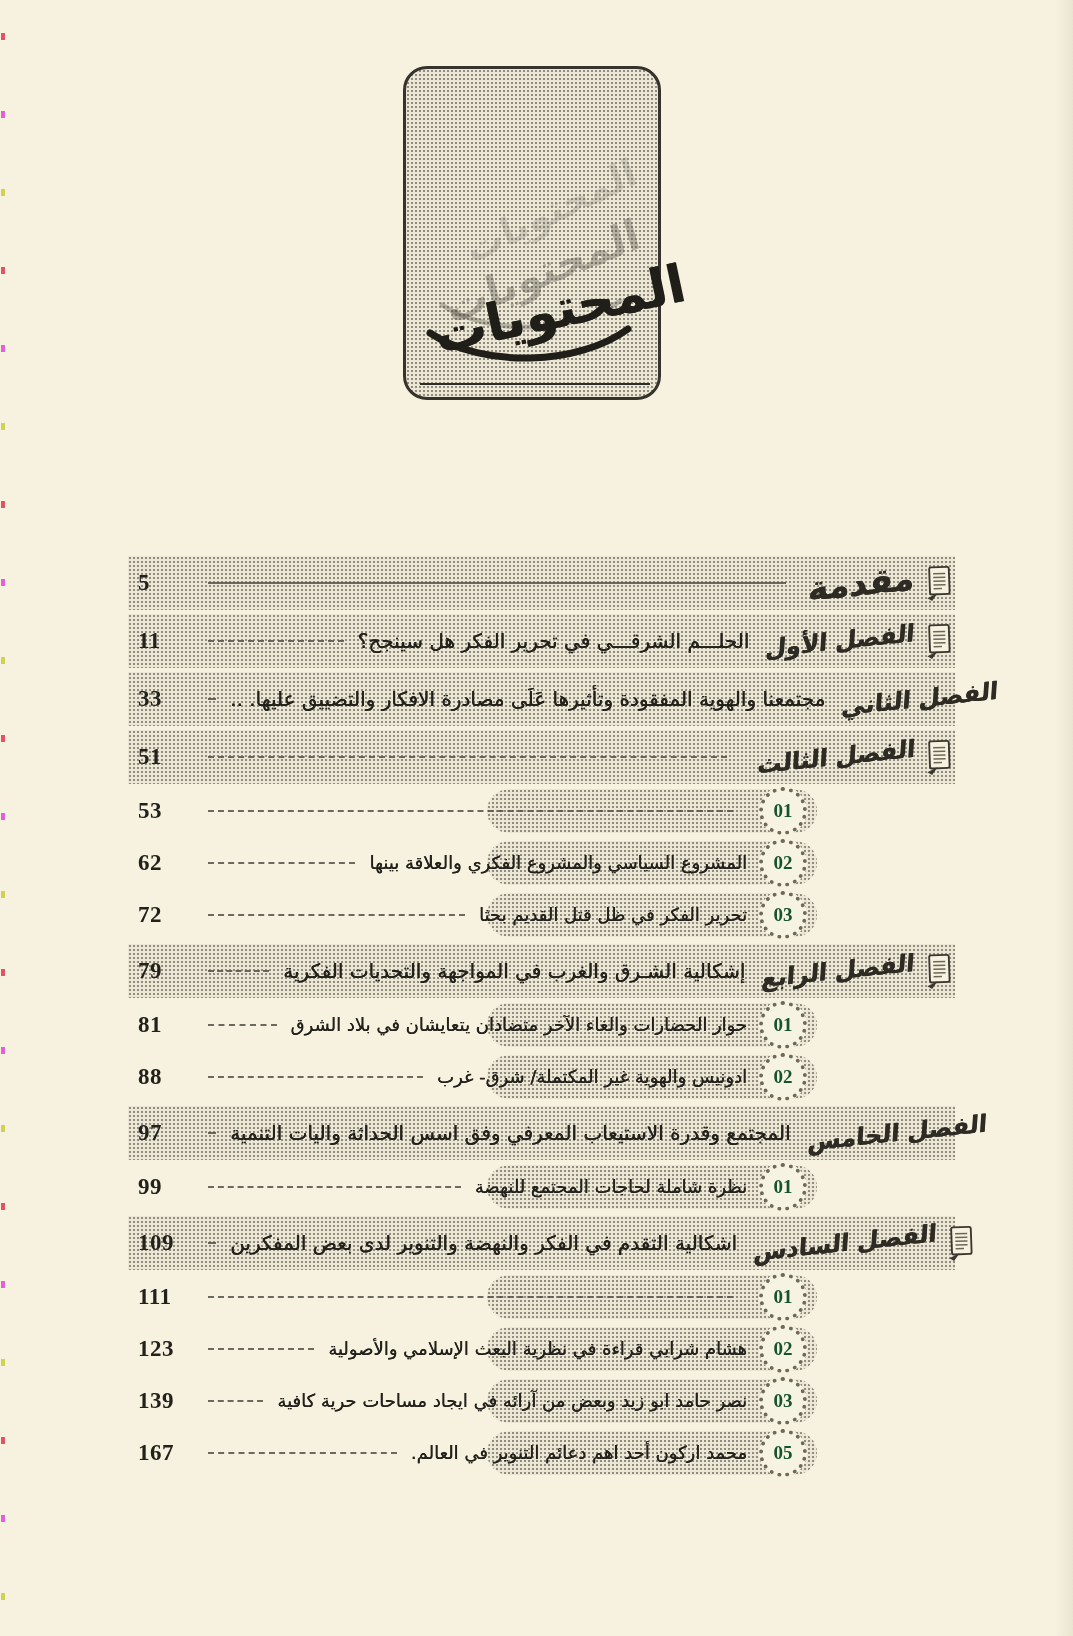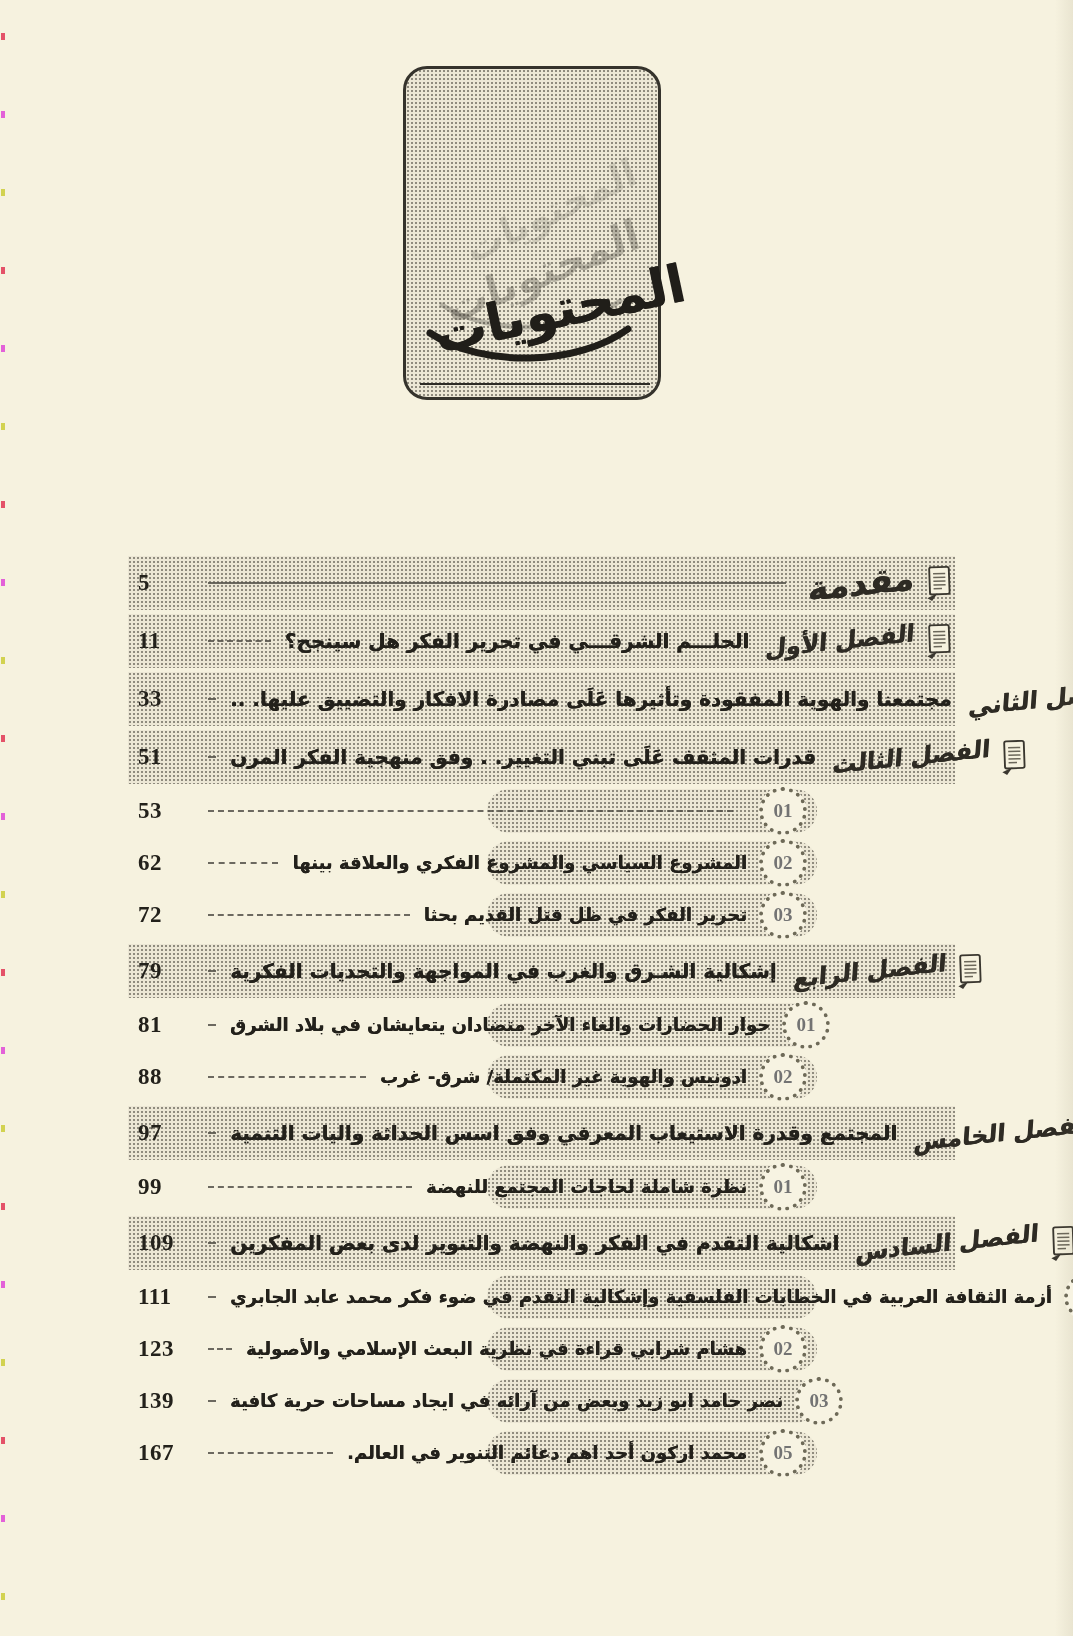--- a/index.html
+++ b/index.html
@@ -53,21 +53,21 @@
   
   .toc{position:absolute;left:128px;top:556px;width:827px;}
   .row{display:flex;align-items:center;box-sizing:border-box;}
   .pagenum{
     flex:0 0 56px;font-family:"Liberation Serif",serif;font-weight:bold;
     font-size:23px;color:#23211b;text-align:left;padding-left:6px;
     letter-spacing:.5px;
   }
   .leader{flex:1 1 auto;min-width:8px;height:0;border-top:2px dashed #55524a;margin:0 14px;opacity:.85;}
   .entry-title{
-    direction:rtl;text-align:left;font-weight:bold;font-size:19px;
+    direction:rtl;text-align:left;font-weight:normal;font-size:19px;
     color:#23211b;line-height:1.15;white-space:nowrap;
   }
 
   
   .chapter-row{height:54px;margin-bottom:4px;padding:0 4px;position:relative;}
   .chapter-row .entry-title{font-size:20px;text-shadow:0.4px 0 #23211b;}
   .chapter-label{
     flex:0 0 auto;direction:rtl;font-weight:bold;font-size:24px;color:#2e2b24;
     transform:rotate(-6deg) skewX(-10deg);margin:0 10px 0 16px;white-space:nowrap;
     text-shadow:0.5px 0 #2e2b24;
@@ -81,21 +81,21 @@
   .sub-row .entry-title{position:relative;z-index:1;font-size:18px;text-shadow:0.3px 0 #23211b;}
   .pill{
     position:absolute;right:-12px;top:1px;width:330px;height:44px;
     border-radius:22px;z-index:0;
   }
   .badge{
     flex:0 0 auto;position:relative;z-index:1;
     width:40px;height:40px;margin-left:12px;margin-right:-6px;
     border-radius:50%;background:#f7f3e2;border:4px dotted #6e6a58;
     display:flex;align-items:center;justify-content:center;
-    font-family:"Liberation Serif",serif;font-weight:bold;font-size:19px;color:#737373;
+    font-family:"Liberation Serif",serif;font-weight:bold;font-size:19px;color:#14532d;
   }
 </style>
 </head>
 <body>
 
 <div class="title-box halftone">
   <span class="ghost-title ghost-1">المحتويات</span>
   <span class="ghost-title ghost-2">المحتويات</span>
   <svg class="ghost-swash" width="190" height="36" viewBox="0 0 190 36">
     <path d="M6 8 C 55 40, 140 36, 184 4" stroke="#2e2c26" stroke-width="5" fill="none" stroke-linecap="round"></path>
@@ -141,21 +141,20 @@
     <div class="row chapter-row halftone">
     <span class="pagenum">33</span>
     <span class="leader"></span>
     <span class="entry-title">مجتمعنا والهوية المفقودة وتأثيرها عَلَى مصادرة الافكار والتضييق عليها. ..</span>
     <span class="chapter-label">الفصل الثاني</span>
 
   </div>
     <div class="row chapter-row halftone">
     <span class="pagenum">51</span>
     <span class="leader"></span>
-    <span class="entry-title">قدرات المثقف عَلَى تبني التغيير. . وفق منهجية الفكر المرن</span>
     <span class="chapter-label">الفصل الثالث</span>
     <svg class="doc-icon" width="28" height="36" viewBox="0 0 30 38">
       <rect x="5" y="2" width="21" height="29" rx="2" fill="#f6f2df" stroke="#3a372f" stroke-width="2"></rect>
       <line x1="9" y1="9" x2="22" y2="9" stroke="#6b675a" stroke-width="1.6"></line>
       <line x1="9" y1="13" x2="22" y2="13" stroke="#6b675a" stroke-width="1.6"></line>
       <line x1="9" y1="17" x2="22" y2="17" stroke="#6b675a" stroke-width="1.6"></line>
       <line x1="9" y1="21" x2="22" y2="21" stroke="#6b675a" stroke-width="1.6"></line>
       <line x1="9" y1="25" x2="18" y2="25" stroke="#6b675a" stroke-width="1.6"></line>
       <path d="M2 35 L13 30 L7 38 Z" fill="#3a372f"></path>
     </svg>
@@ -235,21 +234,20 @@
       <line x1="9" y1="17" x2="22" y2="17" stroke="#6b675a" stroke-width="1.6"></line>
       <line x1="9" y1="21" x2="22" y2="21" stroke="#6b675a" stroke-width="1.6"></line>
       <line x1="9" y1="25" x2="18" y2="25" stroke="#6b675a" stroke-width="1.6"></line>
       <path d="M2 35 L13 30 L7 38 Z" fill="#3a372f"></path>
     </svg>
   </div>
     <div class="row sub-row">
     <div class="pill halftone"></div>
     <span class="pagenum">111</span>
     <span class="leader"></span>
-    <span class="entry-title">أزمة الثقافة العربية في الخطابات الفلسفية وإشكالية التقدم في ضوء فكر محمد عابد الجابري</span>
     <span class="badge">01</span>
   </div>
     <div class="row sub-row">
     <div class="pill halftone"></div>
     <span class="pagenum">123</span>
     <span class="leader"></span>
     <span class="entry-title">هشام شرابي قراءة في نظرية البعث الإسلامي والأصولية</span>
     <span class="badge">02</span>
   </div>
     <div class="row sub-row">

